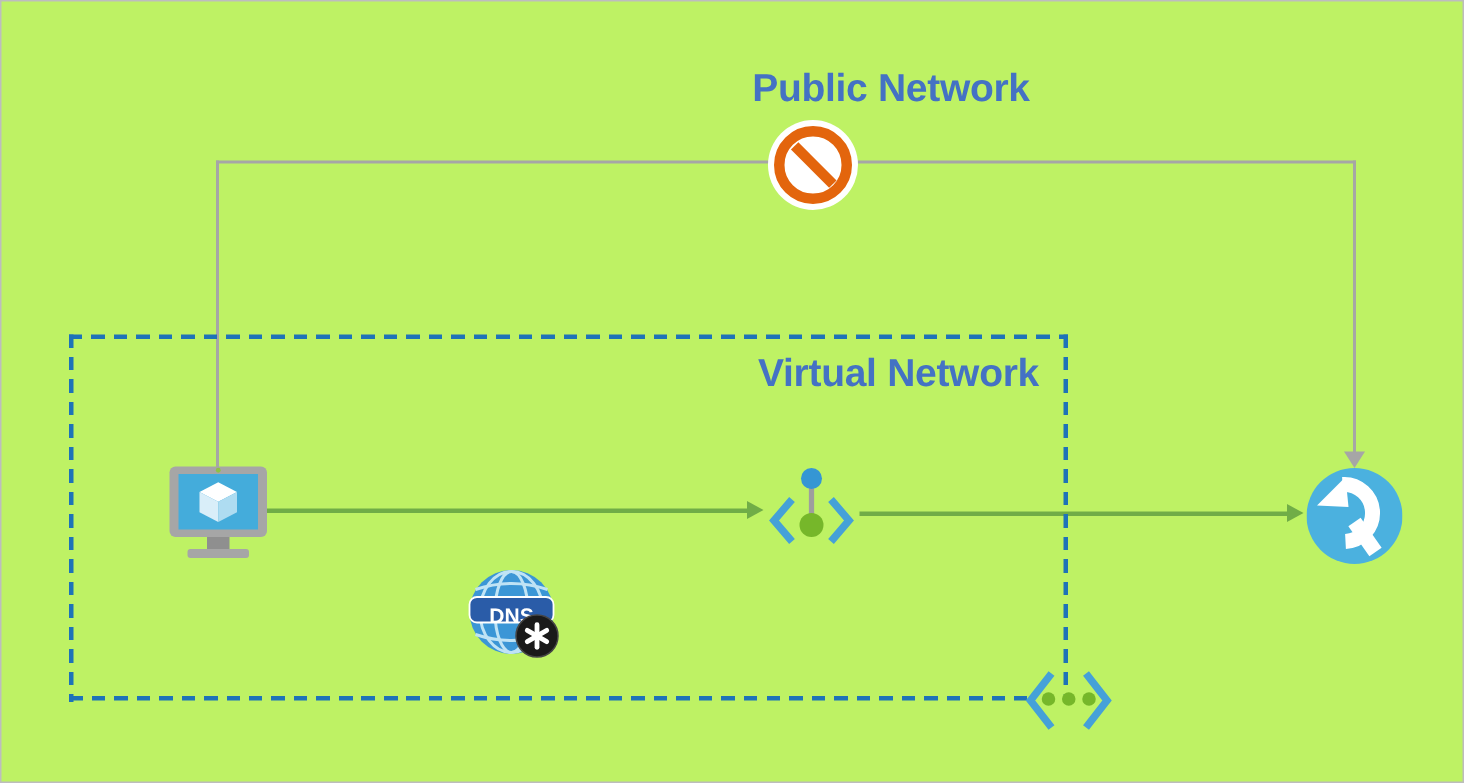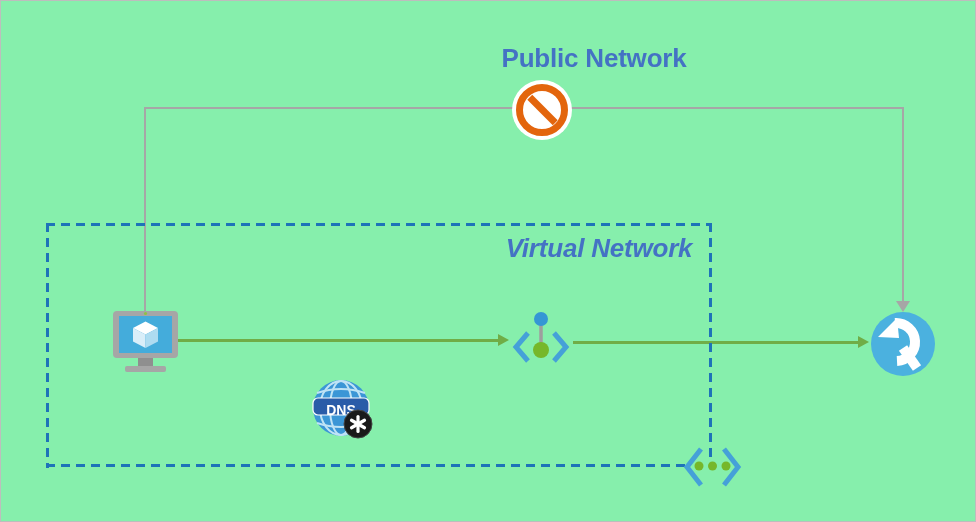--- a/index.html
+++ b/index.html
@@ -1,20 +1,20 @@
 <!DOCTYPE html>
 <html><head>
 <meta charset="utf-8">
 <style>
   html,body{margin:0;padding:0;background:#fff;font-family:"Liberation Sans",sans-serif;}
-  .canvas{position:relative;width:974px;height:520px;border:1px solid #BDBDBD;background:#86efac;overflow:hidden;}
+  .canvas{position:relative;width:974px;height:520px;border:1px solid #BDBDBD;background:#bef264;overflow:hidden;}
 
   .diagram-label{position:absolute;color:#4472C4;font-size:26px;font-weight:600;letter-spacing:-0.2px;text-align:center;width:300px;}
   .label-public{left:443px;top:42px;}
-  .label-virtual{left:448px;top:232px;font-style:italic;}
+  .label-virtual{left:448px;top:232px;}
 
   
   .gline{position:absolute;background:#A6A6A6;}
   .g-v-left{left:143px;top:106px;width:2px;height:205px;}
   .g-h-top{left:143px;top:106px;width:760px;height:2px;}
   .g-v-right{left:901px;top:106px;width:2px;height:196px;}
   .g-arrow-down{position:absolute;left:895px;top:300px;width:0;height:0;
     border-left:7px solid transparent;border-right:7px solid transparent;border-top:11px solid #A6A6A6;}
 
   

